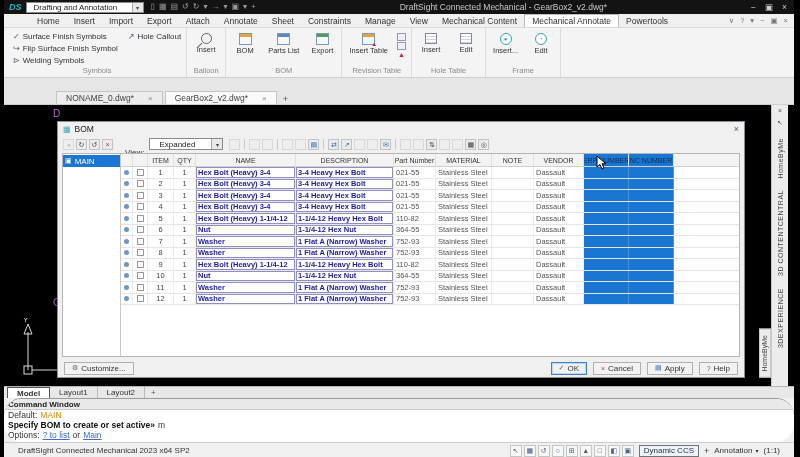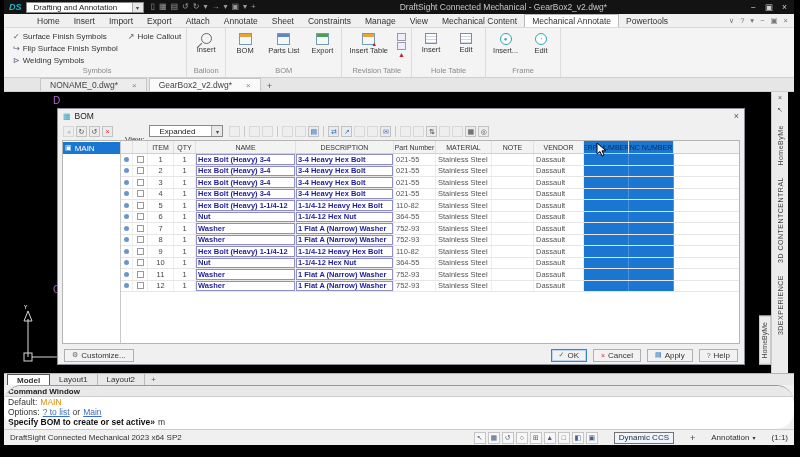--- a/index.html
+++ b/index.html
@@ -42,21 +42,21 @@
   .balloon-ic { width:11px; height:11px; border:1px solid #666; border-radius:50%; position:relative; }
   .balloon-ic::after { content:""; position:absolute; width:7px; height:1px; background:#666; transform:rotate(-45deg); left:-6px; top:11px; }
   .partref-ic { width:12px; height:12px; border:2px solid #2aa7b8; border-radius:50%; background:#eafafc; }
   .frame-ic { width:12px; height:12px; border:1px solid #2aa7b8; border-radius:50%; background:#fff; display:flex; align-items:center; justify-content:center; color:#2aa7b8; font-size:6px; }
   .grid-ic { width:12px; height:11px; border:1px solid #889; background:repeating-linear-gradient(#fff 0 2px, #cfd8e2 2px 3px); }
   .rev-side { display:flex; flex-direction:column; gap:1px; align-items:center; padding-top:3px; }
   .rev-side .mini { width:9px; height:8px; border:1px solid #99a; background:#eef; }
   .rev-side .tri { color:#c23; font-size:7px; line-height:1; }
 
   
-  .doctabs { height:14px; background:#e6e6e6; border-bottom:1px solid #cfcfcf; display:flex; align-items:flex-end; padding-left:36px; font-size:8.5px; color:#444; }
+  .doctabs { height:27px; background:#e6e6e6; border-bottom:1px solid #cfcfcf; display:flex; align-items:flex-end; padding-left:52px; font-size:8.5px; color:#444; }
   .dtab { display:flex; align-items:center; gap:14px; padding:0 9px; height:13px; border:1px solid #c6c6c6; border-bottom:none; background:#ececec; white-space:nowrap; }
   .dtab.active { background:#fafafa; }
   .dtab-close { color:#888; font-size:8px; }
   .addtab { padding:0 6px; color:#555; font-size:9px; }
 
   
   .main { position:relative; height:281px; background:#000; overflow:hidden; }
   .zone-letter { position:absolute; color:#b469d2; font-size:10px; }
   .ucs { position:absolute; left:10px; bottom:6px; }
 
@@ -120,21 +120,21 @@
 
   
   .cmdwin { height:44px; background:#fff; border-top:1px solid #999; overflow:hidden;border-radius:18px; }
   .cmd-header { height:11px; background:#e9e9e9; border-bottom:1px solid #ccc; font-weight:bold; padding:0 4px; font-size:8px; display:flex; align-items:center; color:#222; }
   .cmd-line { padding:0 4px; height:10px; display:flex; align-items:center; gap:3px; font-size:8.5px; color:#333; }
   .orange { color:#e08a00; }
   .link { color:#3a6cc8; text-decoration:underline; }
   .cmd-prompt { font-weight:bold; color:#111; }
 
   
-  .statusbar { height:16px; background:#f0f0f0; border-top:1px solid #ccc; display:flex; align-items:center; padding:0 6px; font-size:8px; color:#333; gap:16px; }
+  .statusbar { height:16px; background:#f0f0f0; border-top:1px solid #ccc; display:flex; align-items:center; padding:0 14px; font-size:8px; color:#333; gap:5px; }
   .sb-icons { display:flex; gap:2px; margin-left:auto; }
   .sb-ic { width:12px; height:12px; border:1px solid #c5c5c5; background:#f7f7f7; display:flex; align-items:center; justify-content:center; font-size:7px; color:#44608a; }
   .sb-btn { border:1px solid #737373; background:#eef4fb; height:12px; display:flex; align-items:center; padding:0 4px; color:#234; }
   .sb-plus { font-size:9px; color:#444; }
   .sb-dd { display:flex; align-items:center; gap:3px; }
   .sb-dd .arr { font-size:6px; color:#333; }
   .cursor { position:absolute; left:592px; top:50px; z-index:50; }
 </style>
 </head>
 <body>
@@ -698,28 +698,28 @@
       <span class="ltab-add">+</span>
     </div>
 
     <div class="cmdwin">
       <div class="cmd-header">Command Window</div>
       <div class="cmd-line">
         <span>Default:</span>
         <span class="orange">MAIN</span>
       </div>
       <div class="cmd-line">
+        <span class="cmd-prompt">Specify BOM to create or set active»</span>
+        <span>m</span>
+      </div>
+      <div class="cmd-line">
         <span>Options:</span>
         <span class="link">? to list</span>
         <span>or</span>
         <span class="link">Main</span>
-      </div>
-      <div class="cmd-line">
-        <span class="cmd-prompt">Specify BOM to create or set active»</span>
-        <span>m</span>
       </div>
     </div>
 
     <div class="statusbar">
       <span>DraftSight Connected Mechanical 2023  x64 SP2</span>
       <span class="sb-icons">
 
       <span class="sb-ic">↖</span>
           <span class="sb-ic">▦</span>
           <span class="sb-ic">↺</span>

